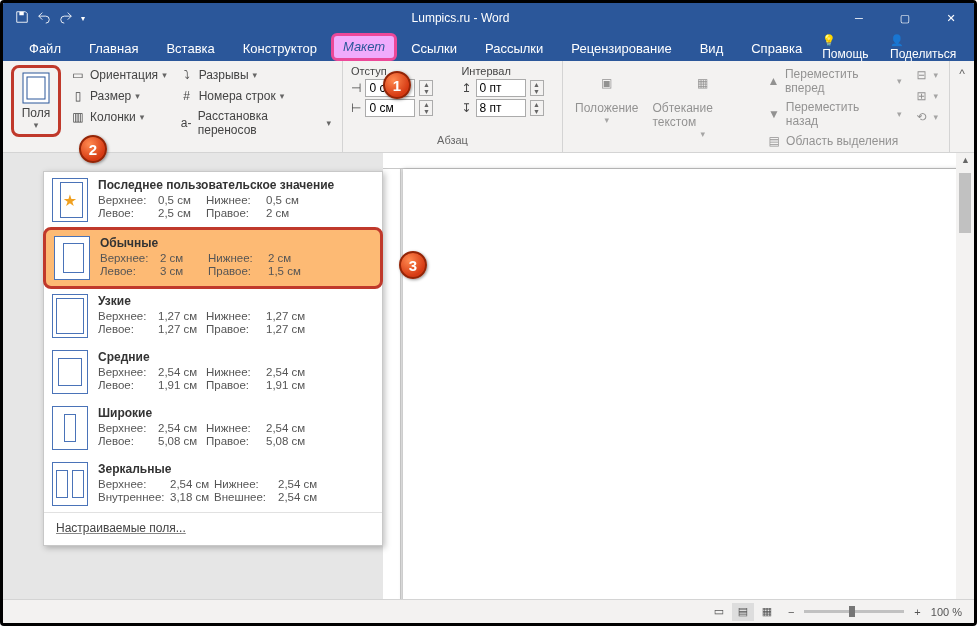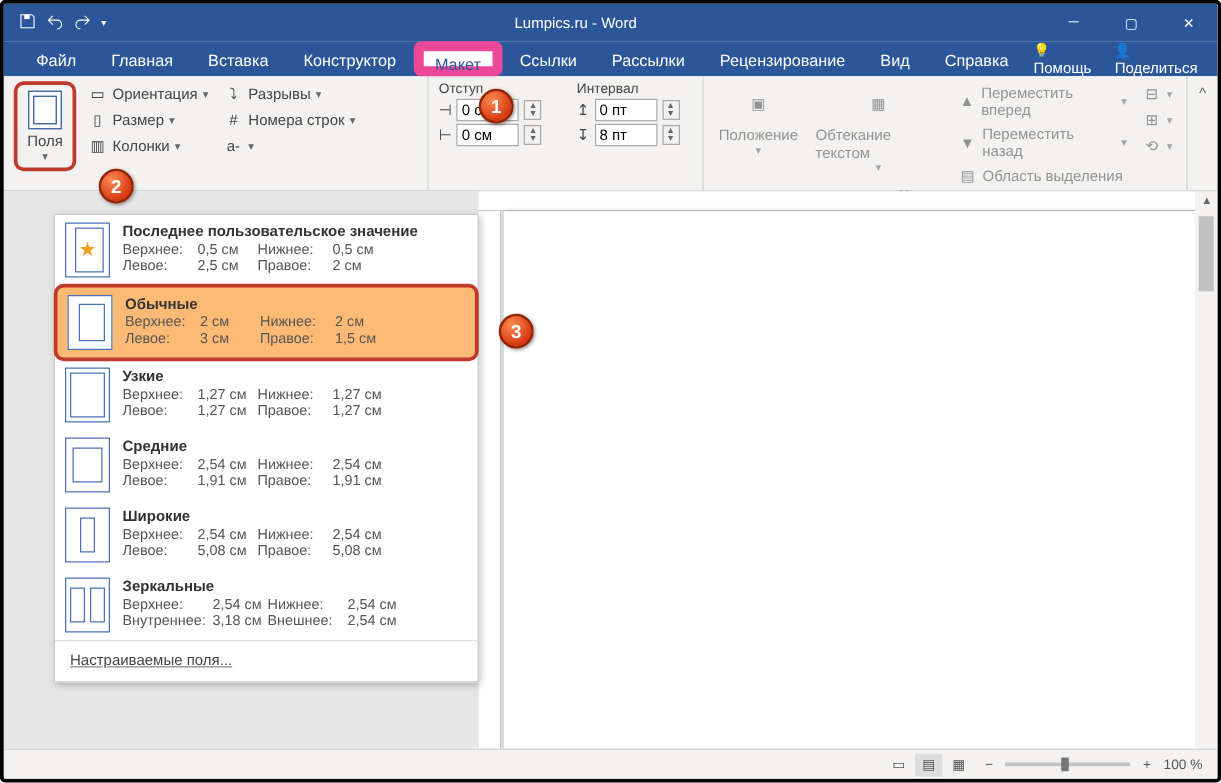--- a/index.html
+++ b/index.html
@@ -9,21 +9,21 @@
 .titlebar .qat { display: flex; align-items: center; gap: 8px; padding-left: 12px; }
 .titlebar .qat svg { width: 14px; height: 14px; fill: #fff; }
 .titlebar .title { flex: 1; text-align: center; }
 .titlebar .user { display: flex; align-items: center; gap: 6px; padding-right: 8px; }
 .titlebar .avatar { width: 20px; height: 20px; background: #000; border-radius: 2px; display: flex; align-items: center; justify-content: center; font-size: 12px; }
 .winbtns { display: flex; }
 .winbtn { width: 46px; height: 30px; display: flex; align-items: center; justify-content: center; color: #fff; font-size: 11px; }
 
 .tabs { background: #2b579a; height: 28px; display: flex; padding-left: 12px; color: #fff; font-size: 13px; }
 .tab { padding: 6px 12px 5px; cursor: pointer; border: 2px solid transparent; position: relative; }
-.tab.hl { border: 8px solid #ec4899; border-radius: 6px; padding: 3px 9px 2px; background: #ffffff; color: #2b579a; }
+.tab.hl { border: 3px solid #ec4899; border-radius: 6px; padding: 3px 9px 2px; background: #f0abfc; color: #2b579a; font-style: italic; }
 .tabs .extras { margin-left: auto; display: flex; align-items: center; gap: 4px; padding-right: 10px; font-size: 12px; }
 .tabs .extras span { padding: 4px 6px; }
 .bulb::before { content: "💡"; margin-right: 4px; font-size: 11px; }
 .share::before { content: "👤"; margin-right: 4px; font-size: 11px; }
 
 .ribbon { background: #f3f2f1; height: 92px; border-bottom: 1px solid #d4d4d4; display: flex; font-size: 12px; color: #444; }
 .rgroup { border-right: 1px solid #d4d4d4; padding: 4px 8px; display: flex; flex-direction: column; }
 .rgroup .label { text-align: center; font-size: 11px; color: #666; margin-top: auto; padding-bottom: 2px; }
 .btn-large { display: flex; flex-direction: column; align-items: center; padding: 2px 4px; cursor: pointer; }
 .btn-large .ico { width: 32px; height: 32px; margin-bottom: 2px; display: flex; align-items: center; justify-content: center; }
@@ -145,20 +145,21 @@
         <div class="btn-small drop">
             <span class="ico">⤵</span>
             <span>Разрывы</span>
           </div>
         <div class="btn-small drop">
             <span class="ico">#</span>
             <span>Номера строк</span>
           </div>
         <div class="btn-small drop">
             <span class="ico">a-</span>
+            <span>Расстановка переносов</span>
           </div>
       </div>
     </div>
   </div>
 
   <div class="rgroup" style="width:220px">
     <div style="display:flex;gap:28px">
       <div>
         <div style="font-size:11px;margin-bottom:2px">Отступ</div>
         <div class="spin">⊣<input value="0 см" style=""><span class="arrows">
@@ -175,20 +176,21 @@
         <div class="spin">↥<input value="0 пт" style=""><span class="arrows">
               <span>▲</span>
               <span>▼</span>
             </span></div>
         <div class="spin" style="margin-top:2px">↧<input value="8 пт" style=""><span class="arrows">
               <span>▲</span>
               <span>▼</span>
             </span></div>
       </div>
     </div>
+    <div class="label">Абзац</div>
   </div>
 
   <div class="rgroup" style="flex:1">
     <div style="display:flex;gap:6px;align-items:flex-start">
       <div class="btn-large drop" style="opacity:.55">
           <span class="ico">▣</span>
           <span>Положение</span>
         </div>
       <div class="btn-large drop" style="opacity:.55">
           <span class="ico">▦</span>

